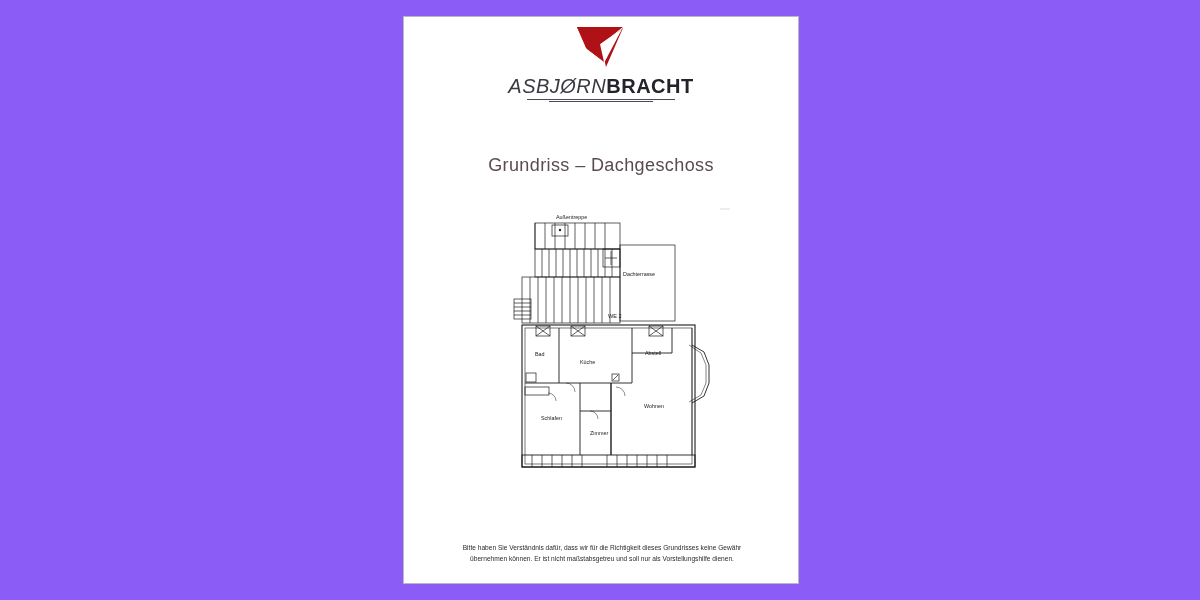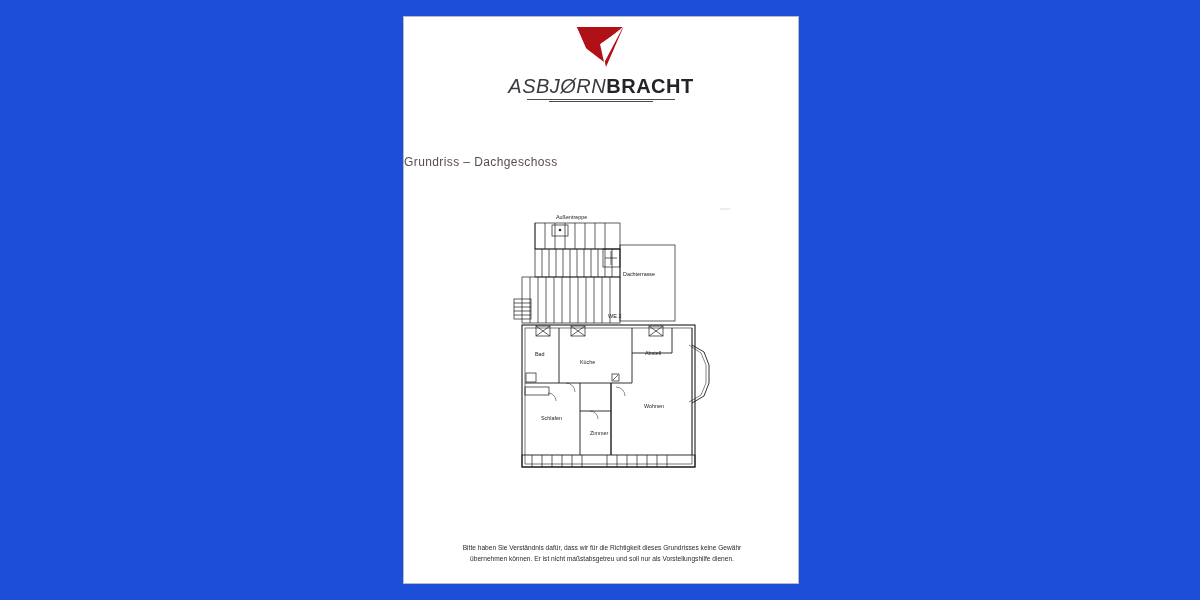--- a/index.html
+++ b/index.html
@@ -9,21 +9,21 @@
     height: 600px;
     background: #ffffff;
     font-family: "Liberation Sans", sans-serif;
     overflow: hidden;
   }
 
   #page-wrap {
     position: relative;
     width: 1200px;
     height: 600px;
-    background: #1d4ed8;
+    background: #8b5cf6;
   }
 
   
   .sheet {
     position: absolute;
     left: 403px;
     top: 16px;
     width: 396px;
     height: 568px;
     background: #ffffff;
@@ -80,21 +80,22 @@
     background: #4a4a55;
     margin: 1px auto 0 auto;
   }
 
   
   .doc-title {
     position: absolute;
     left: 0;
     top: 138px;
     width: 100%;
-    font-size: 12px;
+    text-align: center;
+    font-size: 18px;
     color: #5a4a52;
     letter-spacing: 0.4px;
   }
 
   
   .plan {
     position: absolute;
     left: 0;
     top: 180px;
     width: 396px;

